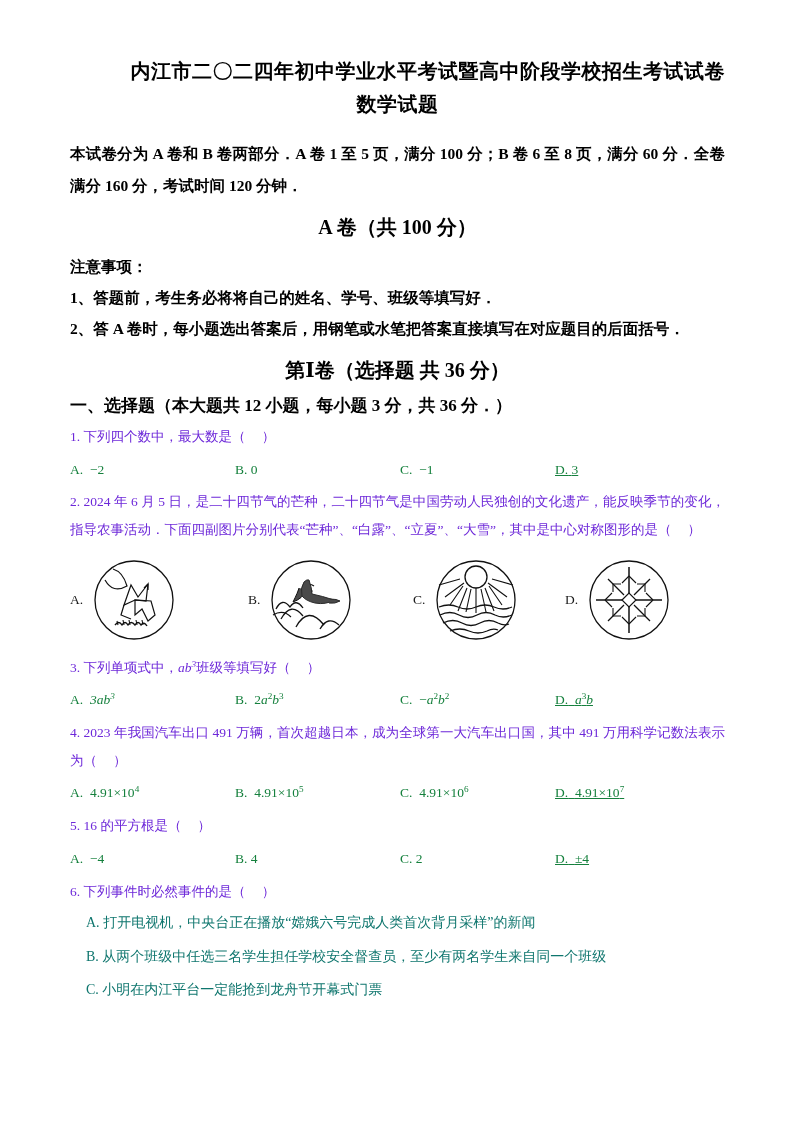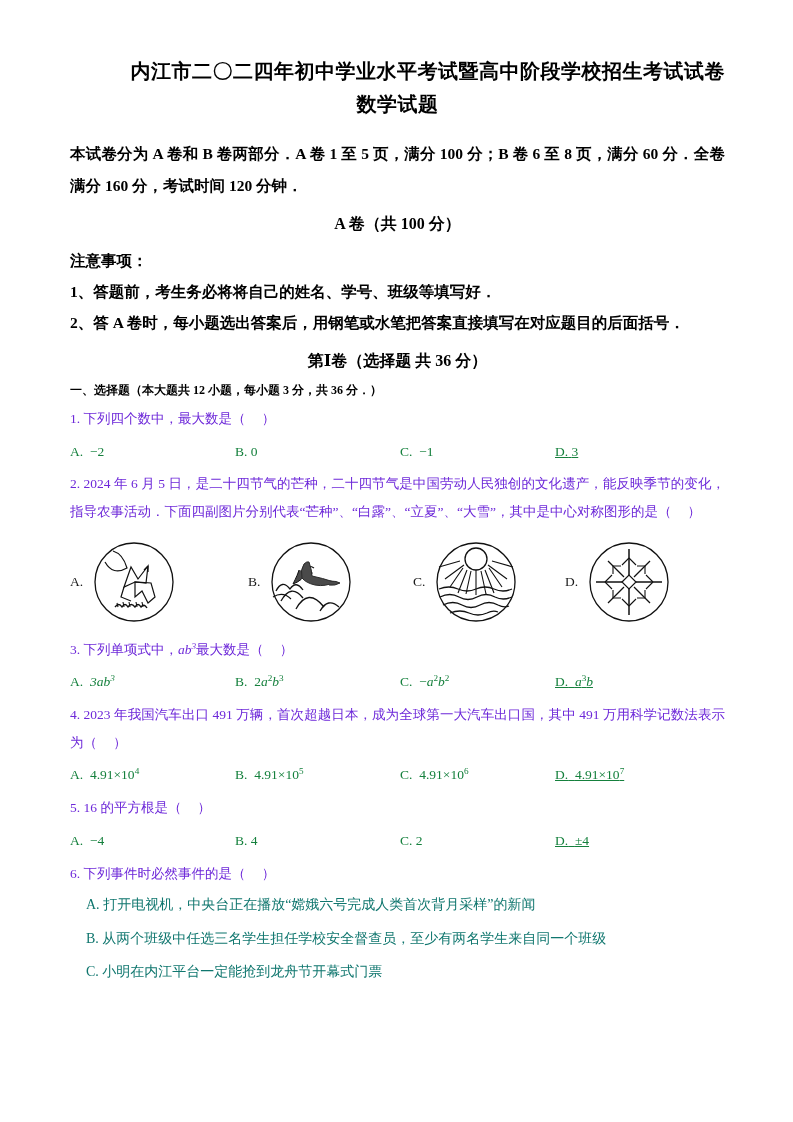--- a/index.html
+++ b/index.html
@@ -48,38 +48,38 @@
   .lead {
     font-weight: bold;
     font-size: 15.5px;
     line-height: 2.05;
     text-align: justify;
     margin: 0 0 6px 0;
   }
   .center-bold {
     text-align: center;
     font-weight: bold;
-    font-size: 16px;
+    font-size: 20px;
     margin: 12px 0 10px 0;
   }
   .notice-head {
     font-weight: bold;
     font-size: 15.5px;
     line-height: 2.0;
     margin: 0;
   }
   .notice-line {
     font-weight: bold;
     font-size: 15.5px;
     line-height: 2.05;
     margin: 0;
   }
   .section-head {
     font-weight: bold;
-    font-size: 12px;
+    font-size: 17px;
     margin: 10px 0 6px 0;
   }
 
   
   .q-stem {
     font-size: 13.5px;
     line-height: 2.05;
     text-align: justify;
     margin: 4px 0 2px 0;
     color: #6d28d9;
@@ -248,21 +248,21 @@
               <path d="M27 59 L27 51 M27 59 L35 59"></path>
               <path d="M59 59 L59 51 M59 59 L51 59"></path>
             </g>
           </svg>
         </span>
       </div>
     </div>
 
     <div class="q-stem">
       <span>3.</span>
-      <span>下列单项式中，</span><span class="ital">ab<sup>3</sup></span><span>最大数是（</span><span class="brk">&nbsp;&nbsp;&nbsp;</span><span>）</span>
+      <span>下列单项式中，</span><span class="ital">ab<sup>3</sup></span><span>班级等填写好（</span><span class="brk">&nbsp;&nbsp;&nbsp;</span><span>）</span>
     </div>
     <div class="opts">
       <div class="opt c1"><span>A.</span>&nbsp;&nbsp;<span class="ital">3<i>ab</i><sup>3</sup></span></div>
       <div class="opt c2"><span>B.</span>&nbsp;&nbsp;<span>2<i>a</i><sup>2</sup><i>b</i><sup>3</sup></span></div>
       <div class="opt c3"><span>C.</span>&nbsp;&nbsp;<span>−<i>a</i><sup>2</sup><i>b</i><sup>2</sup></span></div>
       <div class="opt c4"><span>D.</span>&nbsp;&nbsp;<span><i>a</i><sup>3</sup><i>b</i></span></div>
     </div>
 
     <div class="q-stem">
       <span>4.</span>

